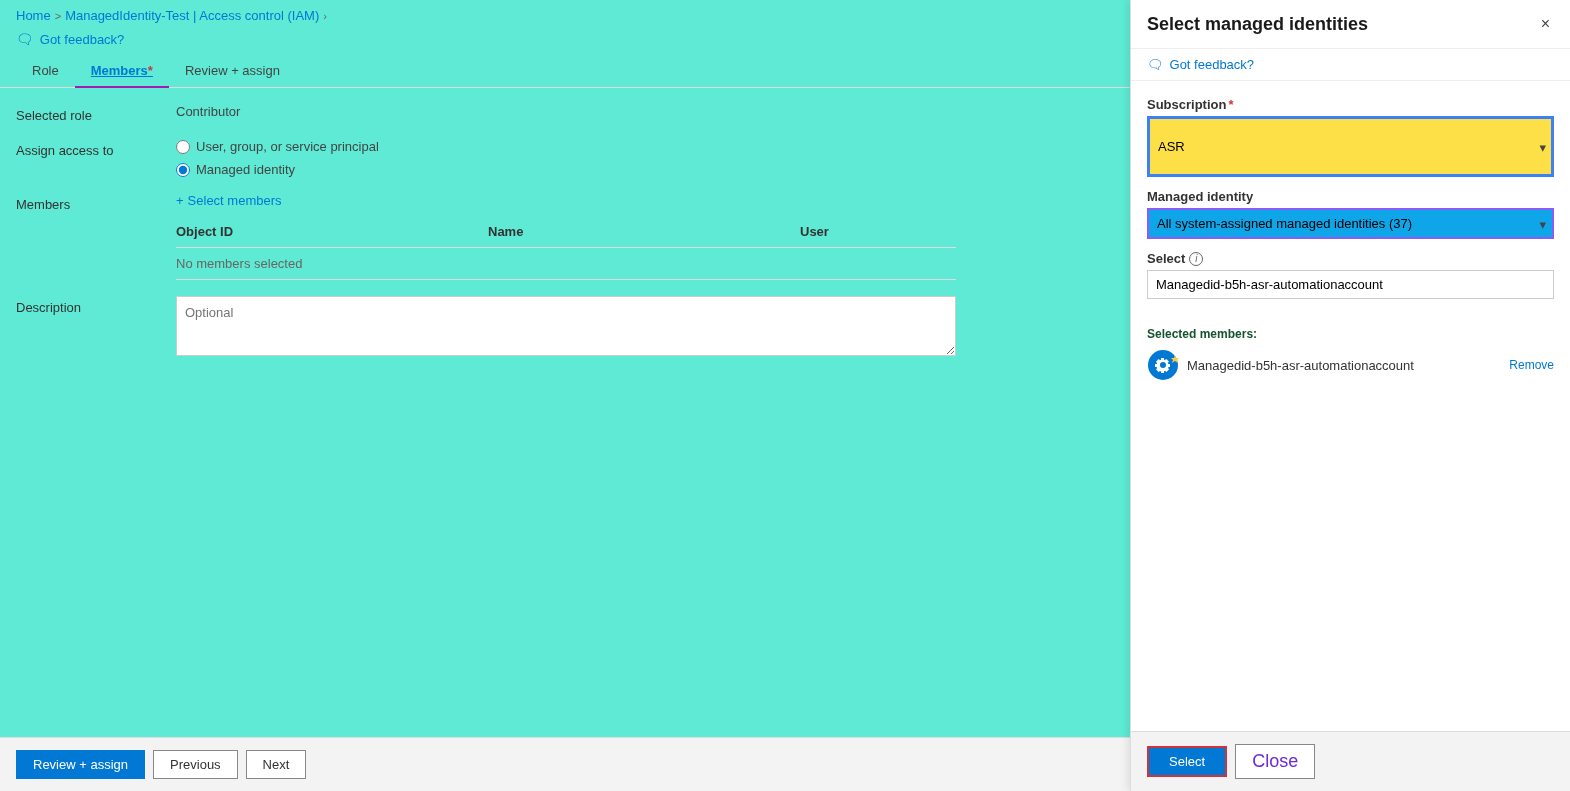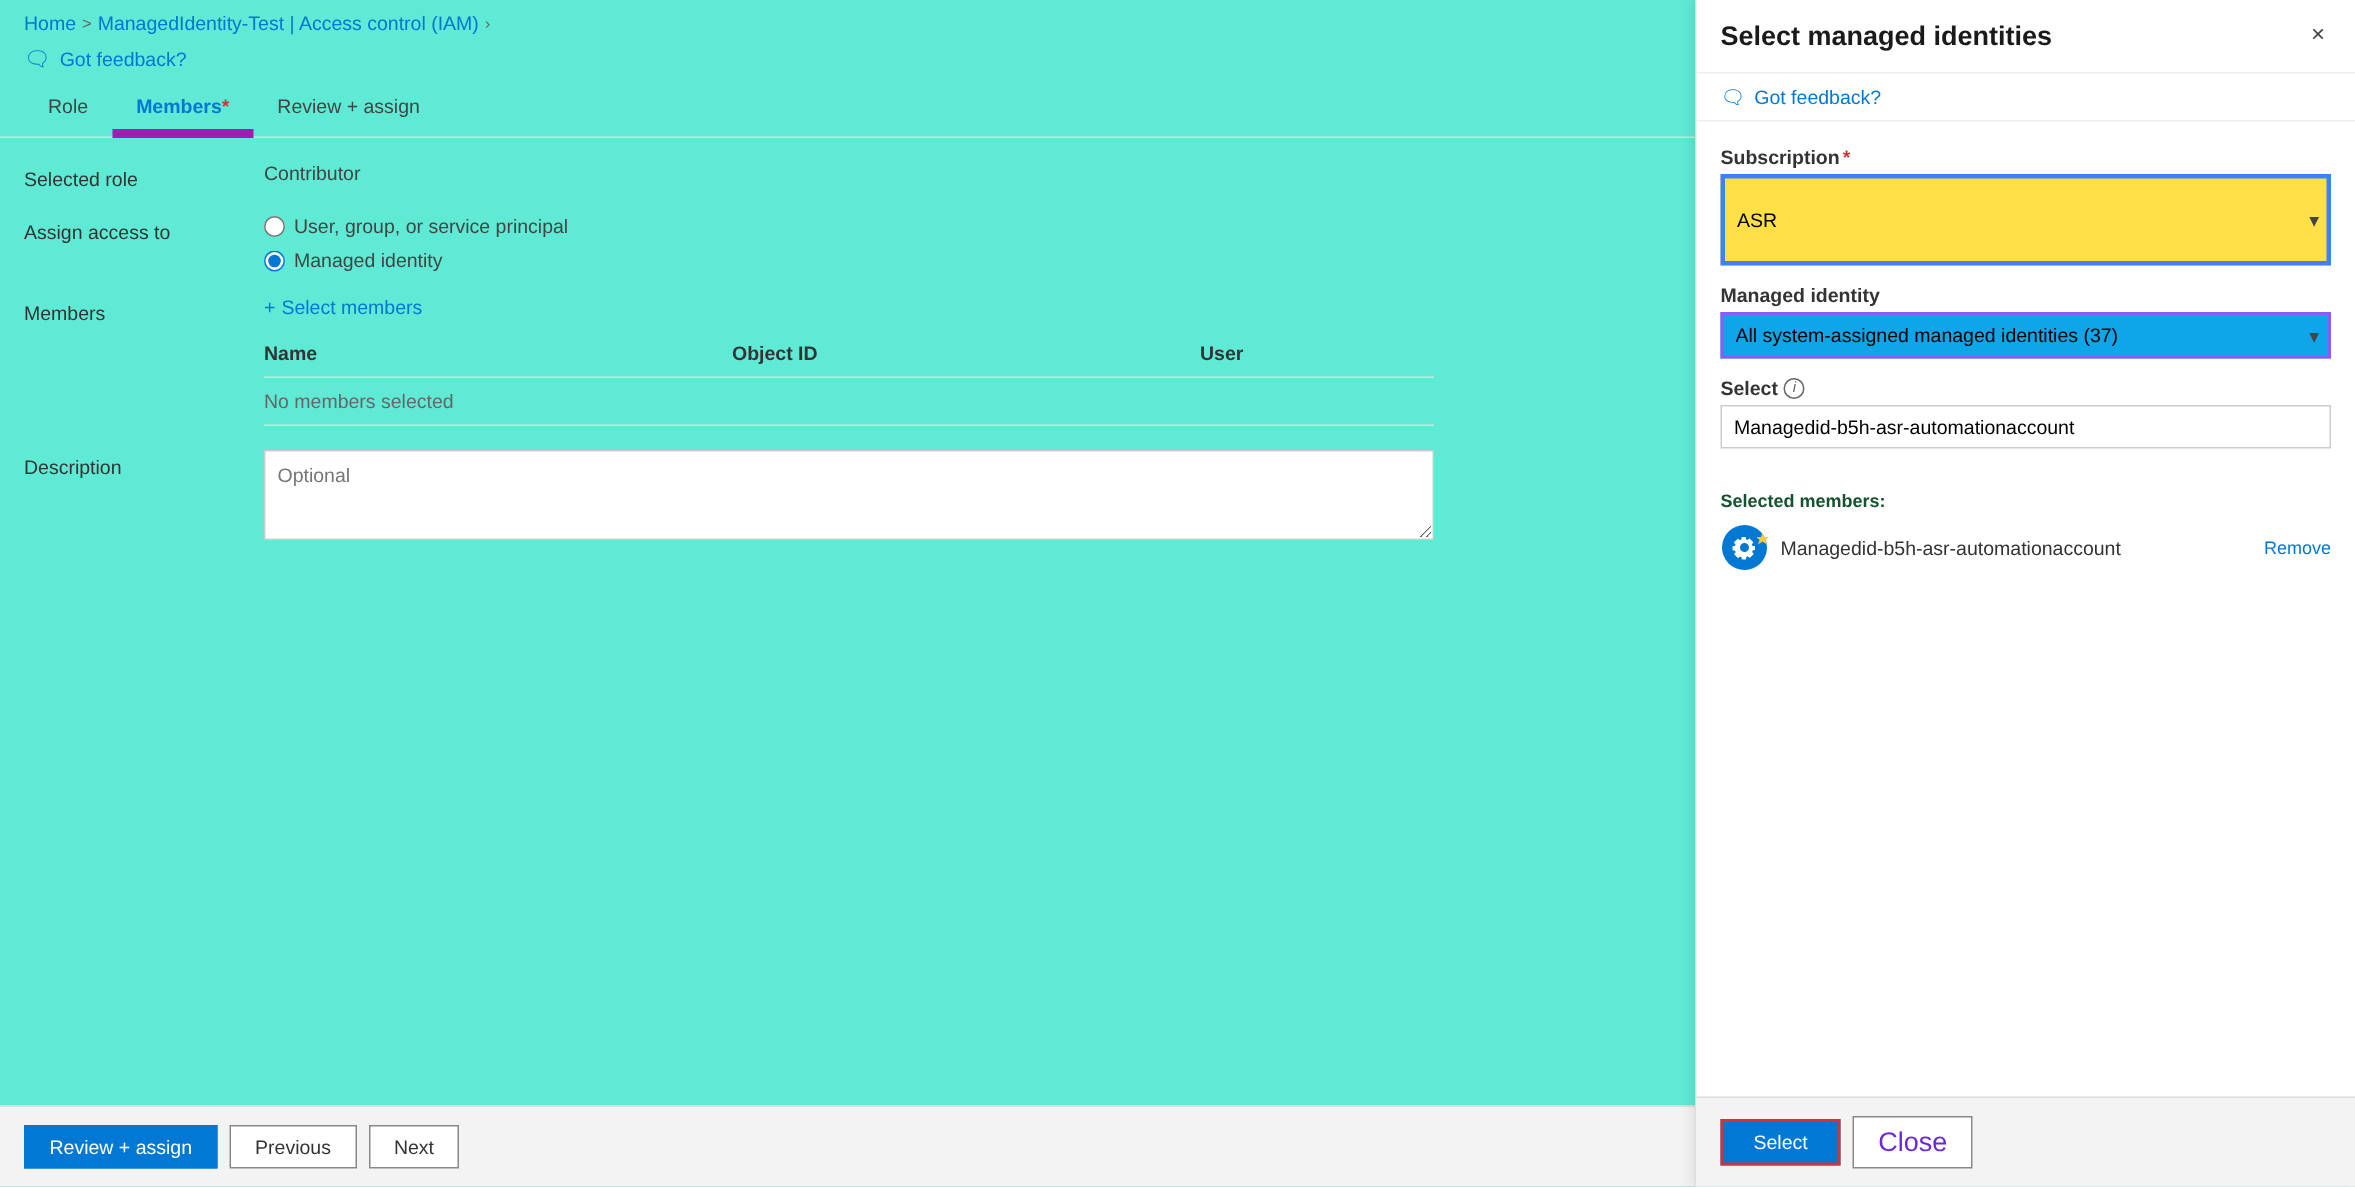--- a/index.html
+++ b/index.html
@@ -66,22 +66,23 @@
     .tab {
       padding: 8px 16px;
       cursor: pointer;
       color: #444;
       border-bottom: 2px solid transparent;
       margin-bottom: -1px;
       font-size: 13px;
     }
     .tab.active {
       color: #0078d4;
-      border-bottom: 6px solid #a21caf;
-      font-weight: 600;
+      border-bottom: 2px solid #a21caf;
+      font-weight: 600;
+      text-decoration: underline;
     }
     .tab .required-star { color: #d13438; }
     
     
     .form-content {
       flex: 1;
       padding: 16px 16px;
       overflow-y: auto;
     }
     
@@ -427,22 +428,22 @@
 
     <div class="form-row">
       <div class="form-label">Members</div>
       <div class="form-value">
         <a href="#" class="select-members-link">
           <span>+</span>
           <span>Select members</span>
         </a>
         <div class="members-table">
           <div class="table-header">
+            <span>Object ID</span>
             <span>Name</span>
-            <span>Object ID</span>
             <span>User</span>
           </div>
           <div class="table-body-empty">No members selected</div>
         </div>
       </div>
     </div>
 
     <div class="form-row">
       <div class="form-label">Description</div>
       <div class="form-value">

